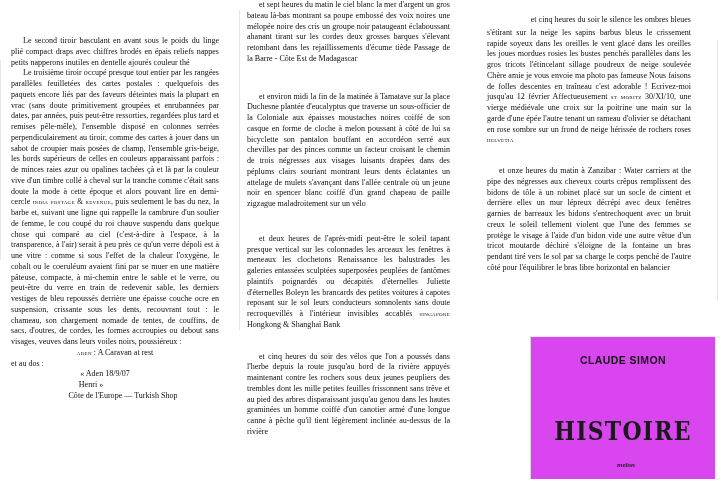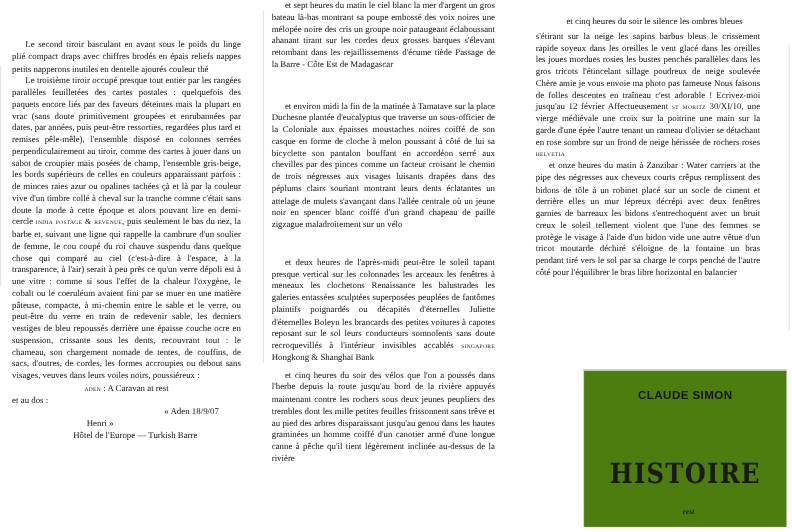--- a/index.html
+++ b/index.html
@@ -18,38 +18,38 @@
     .col p { margin: 0; }
     .sc { font-variant: small-caps; letter-spacing: 0.3px; font-size: 7.2px; }
     .indent { text-indent: 12px; }
     #col1 { left: 11px; width: 208px; padding-top: 36px; }
     #col2 { left: 247px; width: 203px; padding-top: 0; }
     #col3 { left: 487px; width: 204px; padding-top: 15px; }
 
     .block { position: relative; }
     .block.b2 { margin-top: 27px; }
     .block.b3 { margin-top: 24px; }
-    .block.b4 { margin-top: 6px; }
-    .block.c3b2 { }
+    .block.b4 { margin-top: 21px; }
+    .block.c3b2 { margin-top: 20px; }
     .postcard-caption { text-align: center; margin-top: 12px; }
     .aux { margin-top: 3px; }
-    .stamp-line { text-align: right; margin-top: 3px; padding-right: 20px; }
+    .stamp-line { text-align: center; margin-top: 3px; padding-right: 20px; }
     .sign-line { text-align: center; padding-right: 48px; }
     .hotel-line { text-align: center; padding-left: 16px; }
 
     
     .scan-edge {
       position: absolute; background: #e6e6e6;
     }
 
     
     #cover {
       position: absolute; left: 530px; top: 336px;
       width: 184px; height: 142px;
-      background: #4d7c0f;
+      background: #d946ef;
       border-left: 1px solid #d8d8d8;
       border-top: 1px solid #eeeeee;
     }
     #cover .author {
       position: absolute; top: 17px; left: 0; width: 100%;
       text-align: center;
       font-family: "Liberation Sans", "DejaVu Sans", sans-serif;
       font-weight: bold; font-size: 10.5px; letter-spacing: 0.4px;
       color: #161616;
     }
@@ -79,21 +79,21 @@
   <p class="indent">Le second tiroir basculant en avant sous le poids du linge plié compact draps avec chiffres brodés en épais reliefs nappes petits napperons inutiles en dentelle ajourés couleur thé</p>
   <p class="indent">
     <span>Le troisième tiroir occupé presque tout entier par les rangées parallèles feuilletées des cartes postales : quelquefois des paquets encore liés par des faveurs déteintes mais la plupart en vrac (sans doute primitivement groupées et enrubannées par dates, par années, puis peut-être ressorties, regardées plus tard et remises pêle-mêle), l'ensemble disposé en colonnes serrées perpendiculairement au tiroir, comme des cartes à jouer dans un sabot de croupier mais posées de champ, l'ensemble gris-beige, les bords supérieurs de celles en couleurs apparaissant parfois : de minces raies azur ou opalines tachées çà et là par la couleur vive d'un timbre collé à cheval sur la tranche comme c'était sans doute la mode à cette époque et alors pouvant lire en demi-cercle </span><span class="sc">india postage &amp; revenue</span><span>, puis seulement le bas du nez, la barbe et, suivant une ligne qui rappelle la cambrure d'un soulier de femme, le cou coupé du roi chauve suspendu dans quelque chose qui comparé au ciel (c'est-à-dire à l'espace, à la transparence, à l'air) serait à peu près ce qu'un verre dépoli est à une vitre : comme si sous l'effet de la chaleur l'oxygène, le cobalt ou le coeruléum avaient fini par se muer en une matière pâteuse, compacte, à mi-chemin entre le sable et le verre, ou peut-être du verre en train de redevenir sable, les derniers vestiges de bleu repoussés derrière une épaisse couche ocre en suspension, crissante sous les dents, recouvrant tout : le chameau, son chargement nomade de tentes, de couffins, de sacs, d'outres, de cordes, les formes accroupies ou debout sans visages, veuves dans leurs voiles noirs, poussiéreux :</span>
   </p>
   <p class="postcard-caption">
     <span class="sc">aden</span><span> : A Caravan at rest</span>
   </p>
   <p class="aux">et au dos :</p>
   <p class="stamp-line">« Aden 18/9/07</p>
   <p class="sign-line">Henri »</p>
-  <p class="hotel-line">Hôtel de l'Europe — Turkish Barre</p>
+  <p class="hotel-line">Côte de l'Europe — Turkish Shop</p>
 </div>
 
 <div class="col" id="col2">
   <div class="block">
     <p class="indent">et sept heures du matin le ciel blanc la mer d'argent un gros bateau là-bas montrant sa poupe embossé des voix noires une mélopée noire des cris un groupe noir pataugeant éclaboussant ahanant tirant sur les cordes deux grosses barques s'élevant retombant dans les rejaillissements d'écume tiède Passage de la Barre - Côte Est de Madagascar</p>
   </div>
   <div class="block b2">
     <p class="indent">et environ midi la fin de la matinée à Tamatave sur la place Duchesne plantée d'eucalyptus que traverse un sous-officier de la Coloniale aux épaisses moustaches noires coiffé de son casque en forme de cloche à melon poussant à côté de lui sa bicyclette son pantalon bouffant en accordéon serré aux chevilles par des pinces comme un facteur croisant le chemin de trois négresses aux visages luisants drapées dans des péplums clairs souriant montrant leurs dents éclatantes un attelage de mulets s'avançant dans l'allée centrale où un jeune noir en spencer blanc coiffé d'un grand chapeau de paille zigzague maladroitement sur un vélo</p>
   </div>
   <div class="block b3">
@@ -101,27 +101,27 @@
       <span>et deux heures de l'après-midi peut-être le soleil tapant presque vertical sur les colonnades les arceaux les fenêtres à meneaux les clochetons Renaissance les balustrades les galeries entassées sculptées superposées peuplées de fantômes plaintifs poignardés ou décapités d'éternelles Juliette d'éternelles Boleyn les brancards des petites voitures à capotes reposant sur le sol leurs conducteurs somnolents sans doute recroquevillés à l'intérieur invisibles accablés </span><span class="sc">singapore</span><span> Hongkong &amp; Shanghaï Bank</span>
     </p>
   </div>
   <div class="block b4">
     <p class="indent">et cinq heures du soir des vélos que l'on a poussés dans l'herbe depuis la route jusqu'au bord de la rivière appuyés maintenant contre les rochers sous deux jeunes peupliers des trembles dont les mille petites feuilles frissonnent sans trêve et au pied des arbres disparaissant jusqu'au genou dans les hautes graminées un homme coiffé d'un canotier armé d'une longue canne à pêche qu'il tient légèrement inclinée au-dessus de la rivière</p>
   </div>
 </div>
 
 <div class="col" id="col3">
   <div class="block">
-    <p class="indent" style="text-align:center;margin-bottom:2px;">et cinq heures du soir le silence les ombres bleues</p>
+    <p class="indent" style="text-align:right;margin-bottom:2px;">et cinq heures du soir le silence les ombres bleues</p>
     <p>
       <span>s'étirant sur la neige les sapins barbus bleus le crissement rapide soyeux dans les oreilles le vent glacé dans les oreilles les joues mordues rosies les bustes penchés parallèles dans les gros tricots l'étincelant sillage poudreux de neige soulevée Chère amie je vous envoie ma photo pas fameuse Nous faisons de folles descentes en traîneau c'est adorable ! Ecrivez-moi jusqu'au 12 février Affectueusement </span><span class="sc">st moritz</span><span> 30/XI/10, une vierge médiévale une croix sur la poitrine une main sur la garde d'une épée l'autre tenant un rameau d'olivier se détachant en rose sombre sur un frond de neige hérissée de rochers roses </span><span class="sc">helvetia</span>
     </p>
   </div>
   <div class="block c3b2">
     <p class="indent">et onze heures du matin à Zanzibar : Water carriers at the pipe des négresses aux cheveux courts crêpus remplissent des bidons de tôle à un robinet placé sur un socle de ciment et derrière elles un mur lépreux décrépi avec deux fenêtres garnies de barreaux les bidons s'entrechoquent avec un bruit creux le soleil tellement violent que l'une des femmes se protège le visage à l'aide d'un bidon vide une autre vêtue d'un tricot moutarde déchiré s'éloigne de la fontaine un bras pendant tiré vers le sol par sa charge le corps penché de l'autre côté pour l'équilibrer le bras libre horizontal en balancier</p>
   </div>
 </div>
 
 <div id="cover">
   <div class="author">CLAUDE SIMON</div>
   <div class="title">HISTOIRE</div>
-  <div class="genre">rest</div>
+  <div class="genre">melon</div>
 </div>
 
 </body></html>

